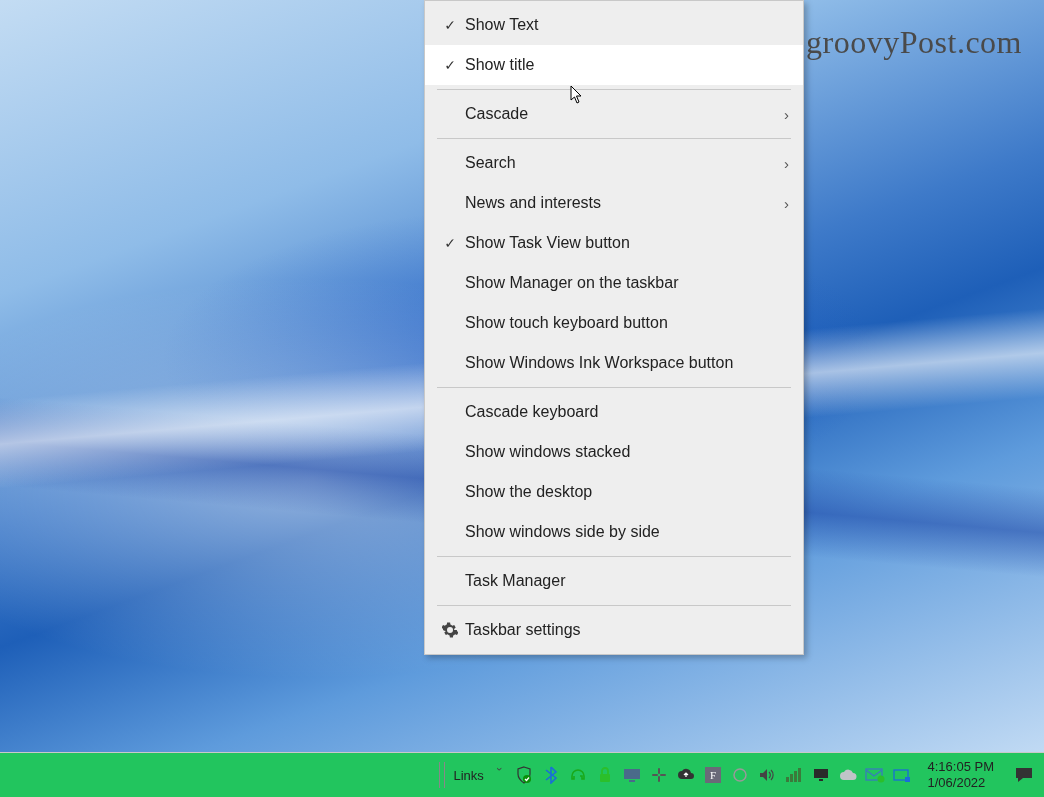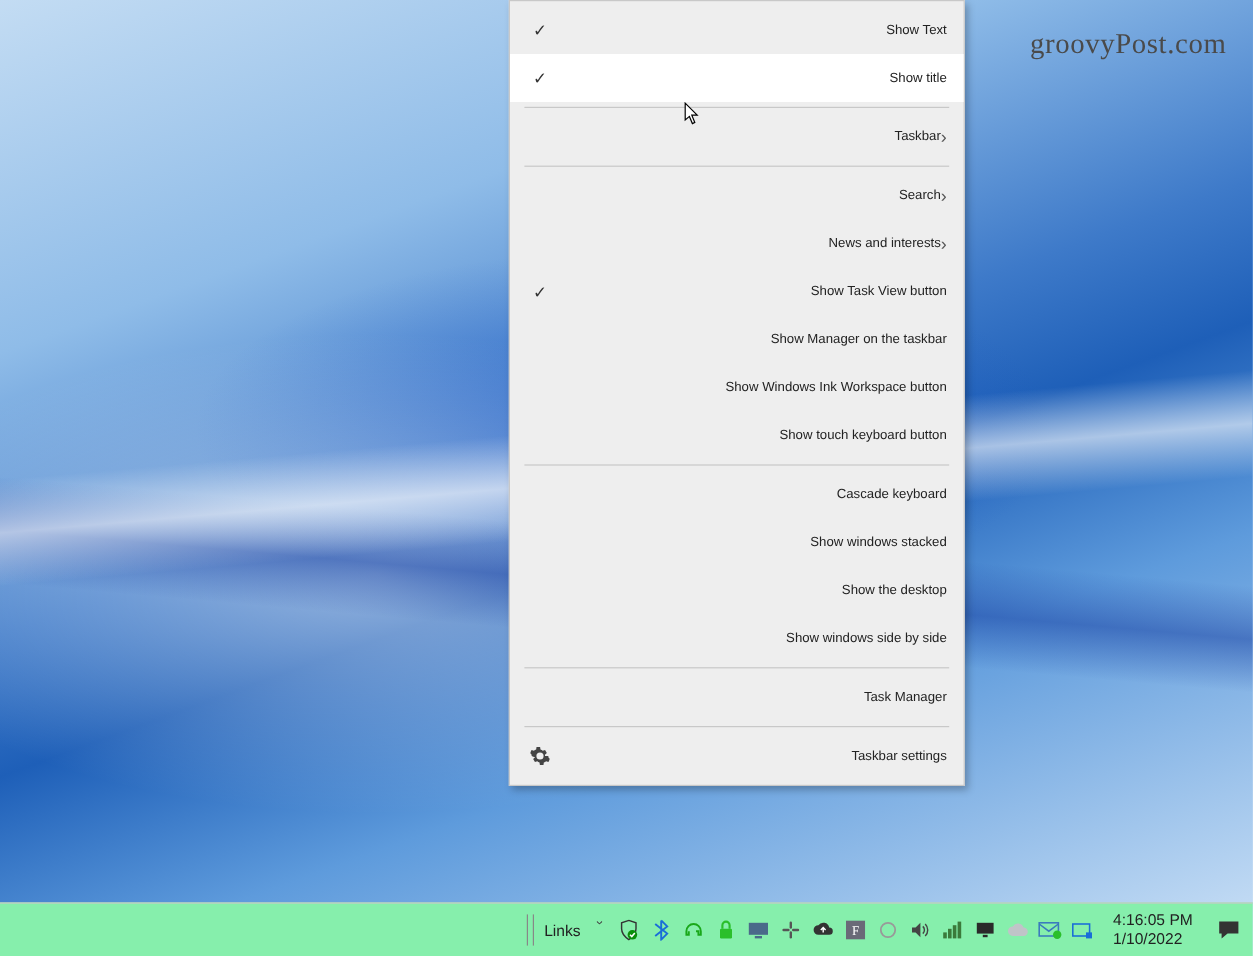--- a/index.html
+++ b/index.html
@@ -26,21 +26,21 @@
   inset:0;
   background:
     linear-gradient(175deg, transparent 45%, rgba(255,255,255,0.6) 50%, transparent 55%),
     linear-gradient(185deg, transparent 55%, rgba(20,60,160,0.5) 60%, transparent 65%);
 }
 .watermark {
   position: absolute;
   top: 24px;
   right: 22px;
   font-family: Georgia, serif;
-  font-size: 24px;
+  font-size: 32px;
   color: #4a4a4a;
   letter-spacing: 0.5px;
 }
 .context-menu {
   position: absolute;
   left: 424px;
   top: 0;
   width: 380px;
   background: #eeeeee;
   border: 1px solid #c8c8c8;
@@ -56,36 +56,36 @@
   cursor: default;
 }
 .menu-item.highlight { background: #ffffff; }
 .menu-icon {
   width: 26px;
   display: flex;
   justify-content: center;
   color: #333;
   font-size: 14px;
 }
-.menu-label { flex: 1; padding-left: 2px; font-size: 11px; text-align: right; }
+.menu-label { flex: 1; padding-left: 2px; font-size: 16px; }
 .menu-arrow { color: #555; font-size: 15px; }
 .menu-sep { height: 1px; background: #c8c8c8; margin: 4px 12px; }
 .cursor {
   position: absolute;
   left: 570px;
   top: 85px;
   width: 16px;
   height: 20px;
   pointer-events: none;
 }
 .taskbar {
   position: absolute;
   left: 0; right: 0; bottom: 0;
   height: 45px;
-  background: #86efac;
+  background: #22c55e;
   border-top: 1px solid #c9c9c9;
   display: flex;
   align-items: center;
 }
 .tb-spacer { flex: 1; }
 .links-sep {
   width: 1px;
   height: 26px;
   background: #888;
   margin: 0 2px;
@@ -137,21 +137,21 @@
       <span class="menu-icon">✓</span>
       <span class="menu-label">Show Text</span>
     </div>
     <div class="menu-item highlight">
       <span class="menu-icon">✓</span>
       <span class="menu-label">Show title</span>
     </div>
     <div class="menu-sep"></div>
     <div class="menu-item">
       <span class="menu-icon"></span>
-      <span class="menu-label">Taskbar</span>
+      <span class="menu-label">Cascade</span>
       <span class="menu-arrow">›</span>
     </div>
     <div class="menu-sep"></div>
     <div class="menu-item">
       <span class="menu-icon"></span>
       <span class="menu-label">Search</span>
       <span class="menu-arrow">›</span>
     </div>
     <div class="menu-item">
       <span class="menu-icon"></span>
@@ -161,25 +161,25 @@
     <div class="menu-item">
       <span class="menu-icon">✓</span>
       <span class="menu-label">Show Task View button</span>
     </div>
     <div class="menu-item">
       <span class="menu-icon"></span>
       <span class="menu-label">Show Manager on the taskbar</span>
     </div>
     <div class="menu-item">
       <span class="menu-icon"></span>
+      <span class="menu-label">Show touch keyboard button</span>
+    </div>
+    <div class="menu-item">
+      <span class="menu-icon"></span>
       <span class="menu-label">Show Windows Ink Workspace button</span>
-    </div>
-    <div class="menu-item">
-      <span class="menu-icon"></span>
-      <span class="menu-label">Show touch keyboard button</span>
     </div>
     <div class="menu-sep"></div>
     <div class="menu-item">
       <span class="menu-icon"></span>
       <span class="menu-label">Cascade keyboard</span>
     </div>
     <div class="menu-item">
       <span class="menu-icon"></span>
       <span class="menu-label">Show windows stacked</span>
     </div>
@@ -313,21 +313,21 @@
       <div class="tray-icon">
         <svg width="18" height="16" viewBox="0 0 18 16">
           <rect x="1" y="3" width="14" height="10" fill="none" stroke="#1a6dd8" stroke-width="1.3"></rect>
           <rect x="12" y="10" width="5" height="5" fill="#1a6dd8"></rect>
         </svg>
       </div>
     </div>
 
   <div class="clock">
     <div>4:16:05 PM</div>
-    <div>1/10/2022</div>
+    <div>1/06/2022</div>
   </div>
 
   <div class="notif">
     <svg width="20" height="18" viewBox="0 0 20 18">
         <path d="M2 2 h16 v10 h-9 l-5 4 v-4 h-2 z" fill="#333"></path>
       </svg>
   </div>
 </div>
 
 </body></html>

